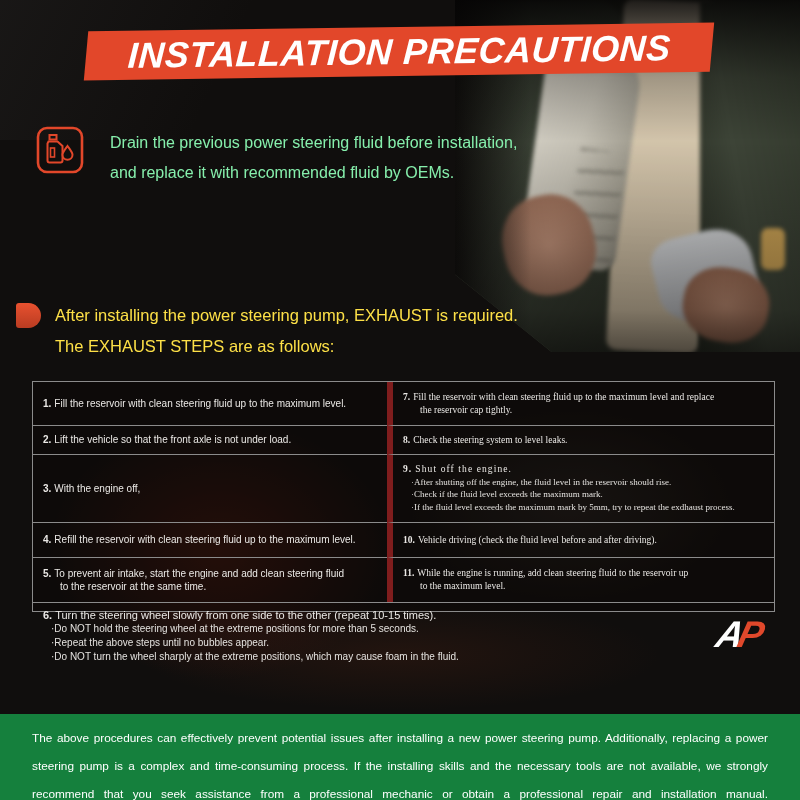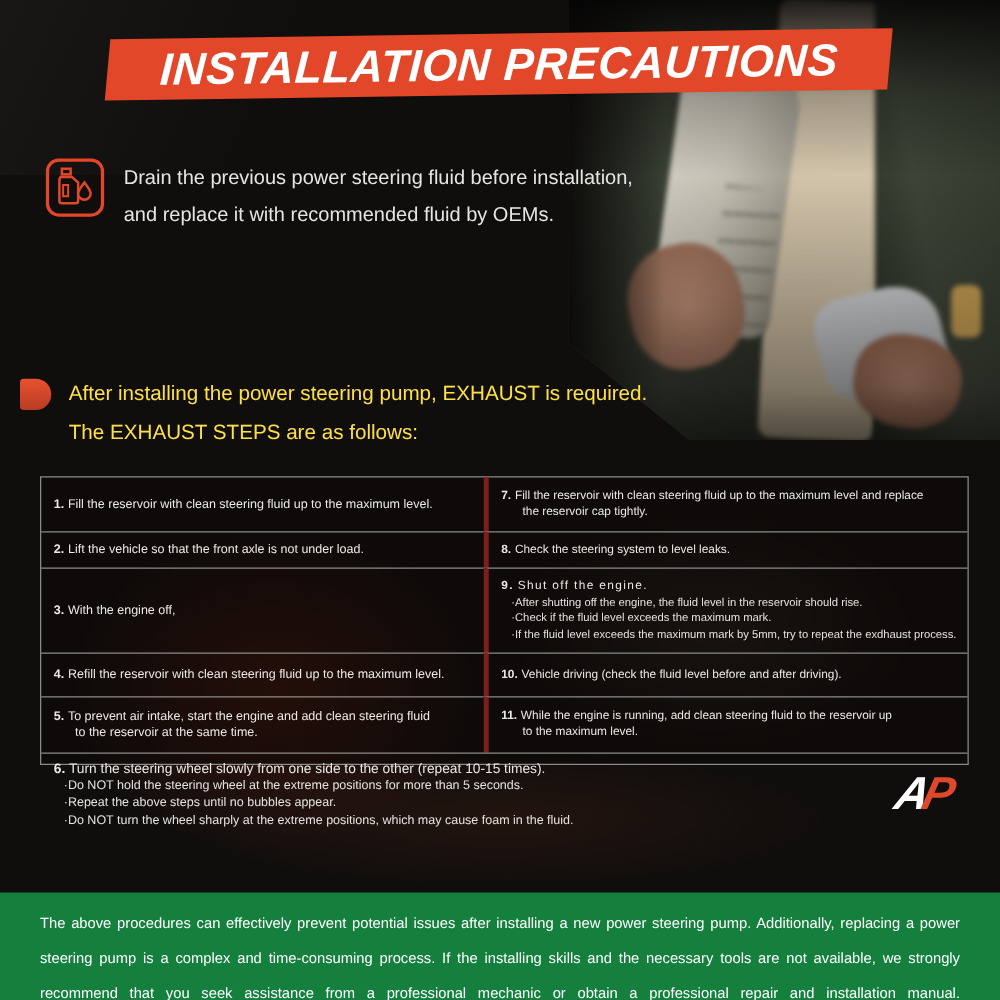--- a/index.html
+++ b/index.html
@@ -47,35 +47,35 @@
     background:radial-gradient(closest-side,rgba(110,45,22,.20),transparent);}
   
   .banner{position:absolute;left:86px;top:27px;width:626px;height:49px;z-index:3;
     display:flex;align-items:center;justify-content:center;
     transform:rotate(-0.8deg) skewX(-6deg);}
   .banner .txt{font-style:italic;font-weight:700;font-size:36px;letter-spacing:.5px;
     color:#fff;white-space:nowrap;transform:skewX(2deg);}
   
   .drain{position:absolute;left:36px;top:126px;z-index:3;display:flex;align-items:flex-start;}
   .drain-icon{width:48px;height:48px;flex:0 0 auto;}
-  .drain-text{margin-left:15px;margin-top:2px;color:#e5e5e5;font-size:16px;line-height:30px;font-weight:400;}
+  .drain-text{margin-left:26px;margin-top:2px;color:#86efac;font-size:16px;line-height:30px;font-weight:400;}
   
   .intro{position:absolute;left:16px;top:300px;z-index:3;display:flex;}
   .intro-bullet{width:25px;height:25px;margin-top:3px;flex:0 0 auto;
     border-radius:3px 50% 50% 3px;
     background:linear-gradient(180deg,#e8512f 0%,#b93c22 100%);}
   .intro-text{margin-left:14px;color:#fde047;font-size:16.5px;line-height:31px;}
   
   .steps{position:absolute;left:32px;top:381px;width:743px;height:231px;z-index:2;
     display:grid;grid-template-columns:354px 1fr;grid-template-rows:43px 29px 68px 35px 45px 67px;
     background:rgba(10,6,4,.45);border:1px solid #8b8b8b;box-sizing:border-box;}
   .cell{display:flex;flex-direction:column;justify-content:center;
     padding:3px 8px 3px 10px;box-sizing:border-box;color:#ebe9e6;}
   .cell.bt{border-top:1px solid #8b8b8b;}
-  .cell.rc{border-left:4px solid #7f1d1d;}
+  .cell.rc{border-left:6px solid #7f1d1d;font-family:Liberation Serif, serif;}
   .cell.full{grid-column:1 / -1;position:relative;justify-content:center;}
   .main{padding-left:17px;text-indent:-17px;font-size:10px;line-height:1.32;}
   .rc .main{font-size:9.5px;}
   .cont{padding-left:17px;font-size:10px;line-height:1.32;}
   .rc .cont{font-size:9.5px;}
   .num{font-weight:700;padding-right:3px;}
   .sub{padding-left:8px;font-size:9px;line-height:1.4;color:#e4e2df;}
   .full .main{font-size:11px;}
   .full .sub{font-size:10px;}
   .t9 .main{letter-spacing:1.1px;}

